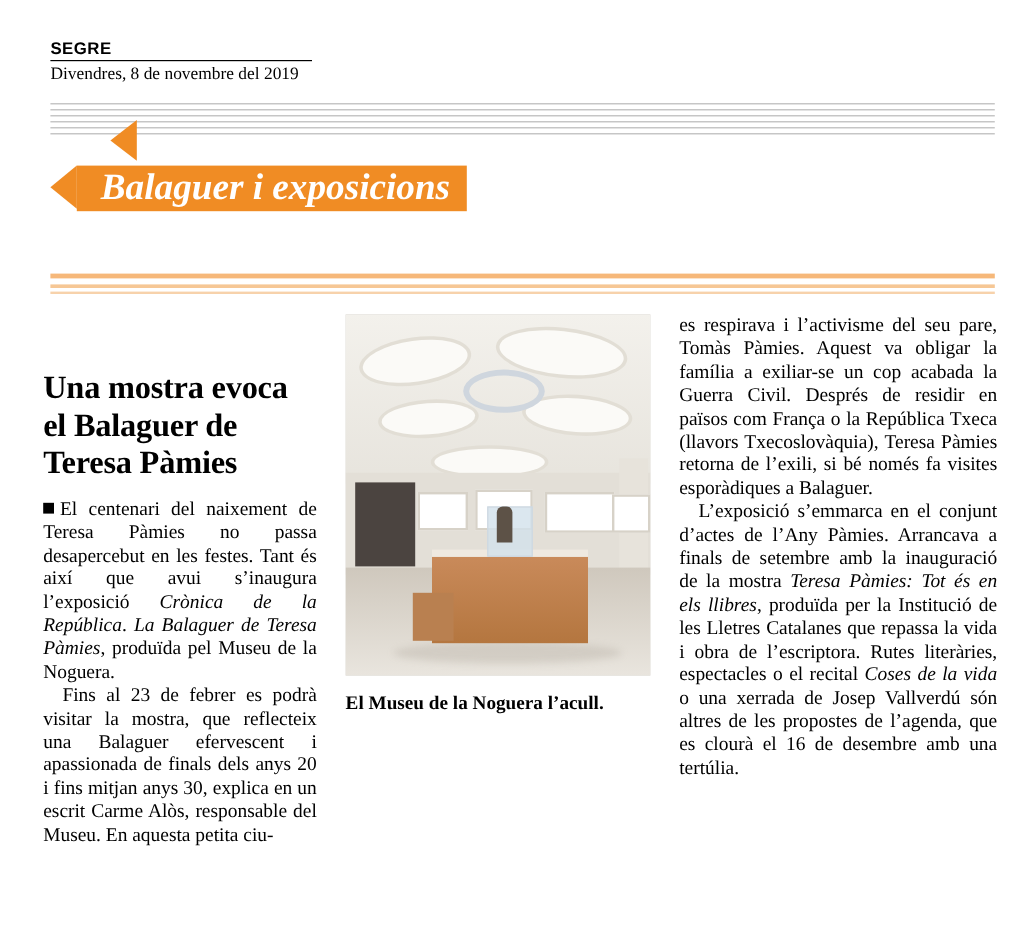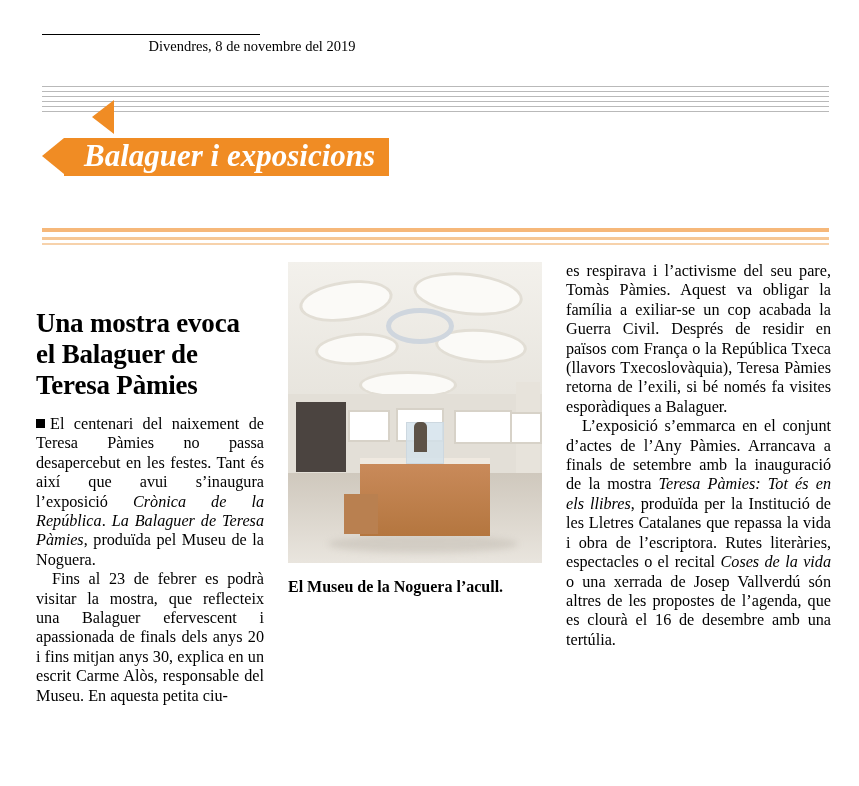--- a/index.html
+++ b/index.html
@@ -33,21 +33,20 @@
   .masthead-rule {
     border-bottom: 1px solid #000;
     margin-top: 2px;
     width: 218px;
   }
   .masthead-date {
     font-family: "Liberation Serif", serif;
     font-size: 14.5px;
     margin-top: 3px;
     color: #000;
-    text-align: center;
   }
 
   
   .top-hairlines {
     position: absolute;
     left: 0;
     top: 86px;
     width: 859px;
     height: 26px;
   }
@@ -281,20 +280,21 @@
     font-weight: bold;
     font-size: 16px;
     line-height: 19px;
     margin: 14px 0 14px 0;
   }
 </style>
 </head>
 <body>
 
 <div class="masthead">
+  <div class="masthead-title">SEGRE</div>
   <div class="masthead-rule"></div>
   <div class="masthead-date">Divendres, 8 de novembre del 2019</div>
 </div>
 
 <div class="top-hairlines">
   <div class="hl" style="top:0px;"></div>
   <div class="hl" style="top:5px;"></div>
   <div class="hl" style="top:10px;"></div>
   <div class="hl" style="top:15px;"></div>
   <div class="hl" style="top:20px;"></div>

